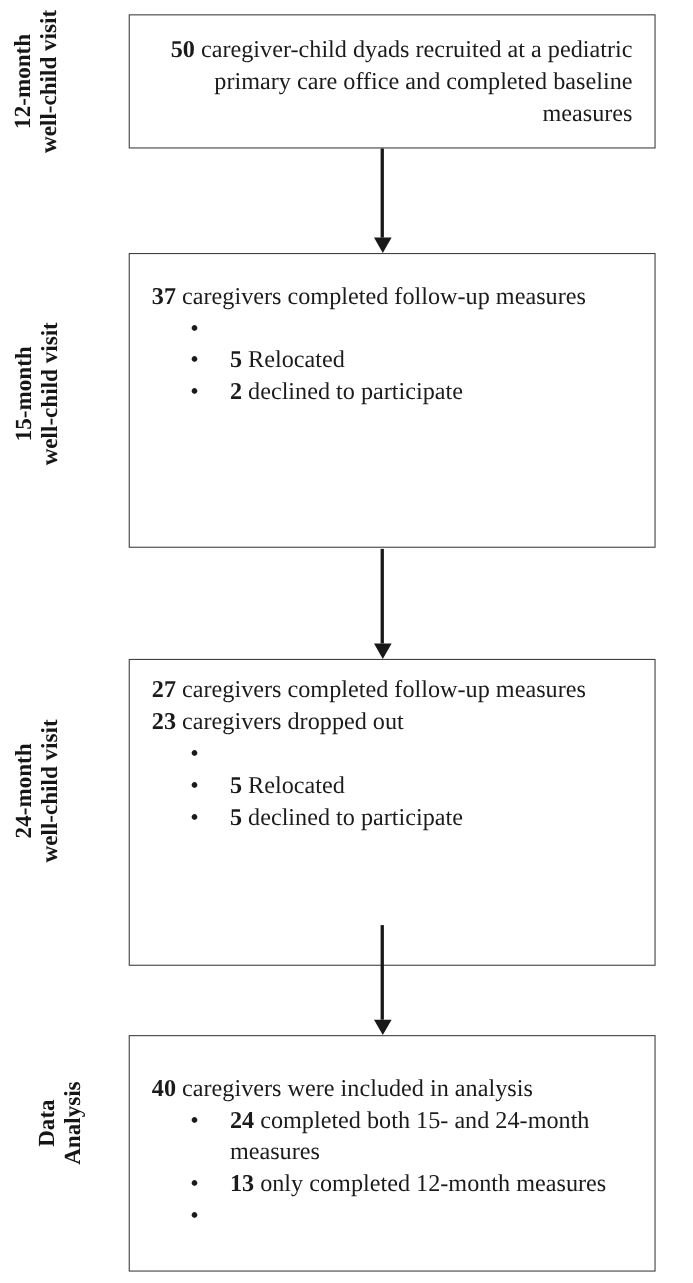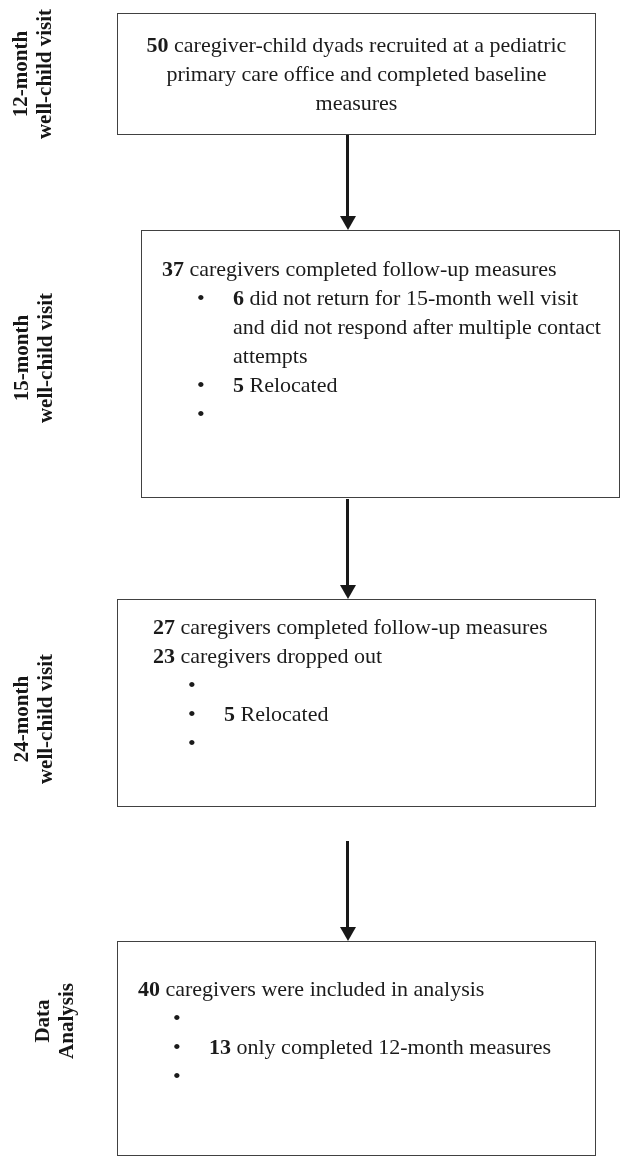--- a/index.html
+++ b/index.html
@@ -36,23 +36,23 @@
   .stage-box {
     position: absolute;
     left: 117px;
     width: 479px;
     box-sizing: border-box;
     background: #ffffff;
     border: 1.5px solid #414141;
     font-size: 22px;
     line-height: 29px;
   }
-  .s0 .stage-box { top: 13px;  height: 122px; padding: 16px 20px 0; text-align: center; }
-  .s1 .stage-box { top: 230px; height: 268px; padding: 23px 17px 0 20px; margin-left: 24px; }
-  .s2 .stage-box { top: 599px; height: 208px; padding: 12px 17px 0 35px; }
+  .s0 .stage-box { top: 13px;  height: 122px; padding: 16px 20px 0; text-align: right; }
+  .s1 .stage-box { top: 230px; height: 268px; padding: 23px 17px 0 20px; }
+  .s2 .stage-box { top: 599px; height: 279px; padding: 12px 17px 0 20px; }
   .s3 .stage-box { top: 941px; height: 215px; padding: 32px 17px 0 20px; font-family: Liberation Serif, serif; }
 
   .text-row { }
   .num { font-weight: bold; }
 
   .bullet-row { display: flex; align-items: flex-start; }
   .bullet-dot { flex: 0 0 36px; margin-left: 35px; }
   .row-text { flex: 1 1 auto; min-width: 0; }
 
   
@@ -95,28 +95,28 @@
 
   <div class="stage s1">
     <div class="stage-label">
         <div>15-month</div>
         <div>well-child visit</div>
       </div>
     <div class="stage-box">
         <div class="text-row"><span class="row-text"><span class="num">37</span><span> caregivers completed follow-up measures</span></span></div>
         <div class="bullet-row">
           <span class="bullet-dot">•</span>
-          <span class="row-text"><span class="num">6</span><span> did not return for 15-month well visit and did not respond after multiple contact attempts</span></span>
         </div>
         <div class="bullet-row">
           <span class="bullet-dot">•</span>
           <span class="row-text"><span class="num">5</span><span> Relocated</span></span>
         </div>
         <div class="bullet-row">
           <span class="bullet-dot">•</span>
+          <span class="row-text"><span class="num">2</span><span> declined to participate</span></span>
         </div>
       </div>
     <div class="flow-arrow">
       <div class="arrow-shaft"></div>
       <div class="arrow-head"></div>
     </div>
   </div>
 
   <div class="stage s2">
     <div class="stage-label">
@@ -128,37 +128,39 @@
         <div class="text-row"><span class="row-text"><span class="num">23</span><span> caregivers dropped out</span></span></div>
         <div class="bullet-row">
           <span class="bullet-dot">•</span>
         </div>
         <div class="bullet-row">
           <span class="bullet-dot">•</span>
           <span class="row-text"><span class="num">5</span><span> Relocated</span></span>
         </div>
         <div class="bullet-row">
           <span class="bullet-dot">•</span>
+          <span class="row-text"><span class="num">5</span><span> declined to participate</span></span>
         </div>
       </div>
     <div class="flow-arrow">
       <div class="arrow-shaft"></div>
       <div class="arrow-head"></div>
     </div>
   </div>
 
   <div class="stage s3">
     <div class="stage-label">
         <div>Data</div>
         <div>Analysis</div>
       </div>
     <div class="stage-box">
         <div class="text-row"><span class="row-text"><span class="num">40</span><span> caregivers were included in analysis</span></span></div>
         <div class="bullet-row">
           <span class="bullet-dot">•</span>
+          <span class="row-text"><span class="num">24</span><span> completed both 15- and 24-month measures</span></span>
         </div>
         <div class="bullet-row">
           <span class="bullet-dot">•</span>
           <span class="row-text"><span class="num">13</span><span> only completed 12-month measures</span></span>
         </div>
         <div class="bullet-row">
           <span class="bullet-dot">•</span>
         </div>
       </div>
 

